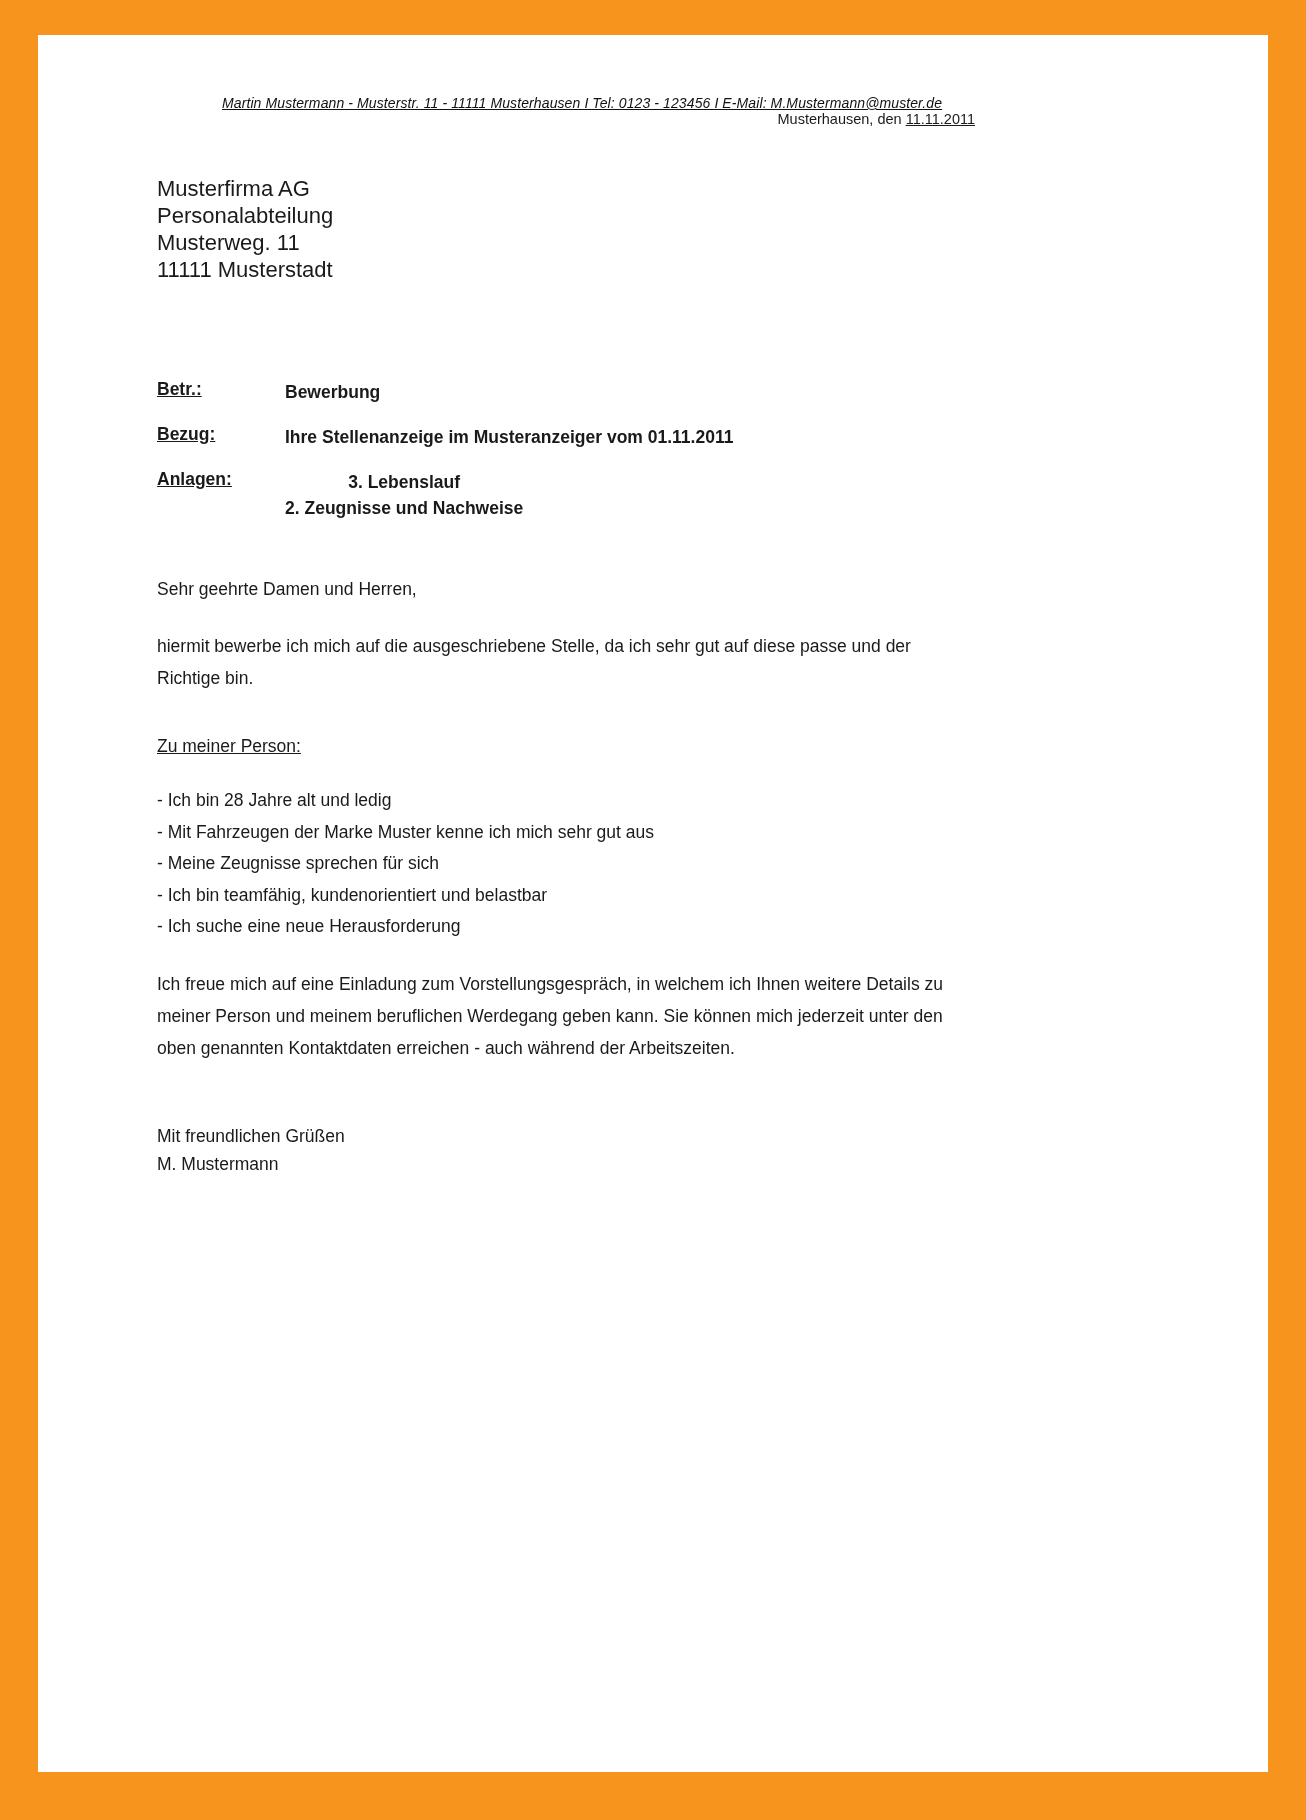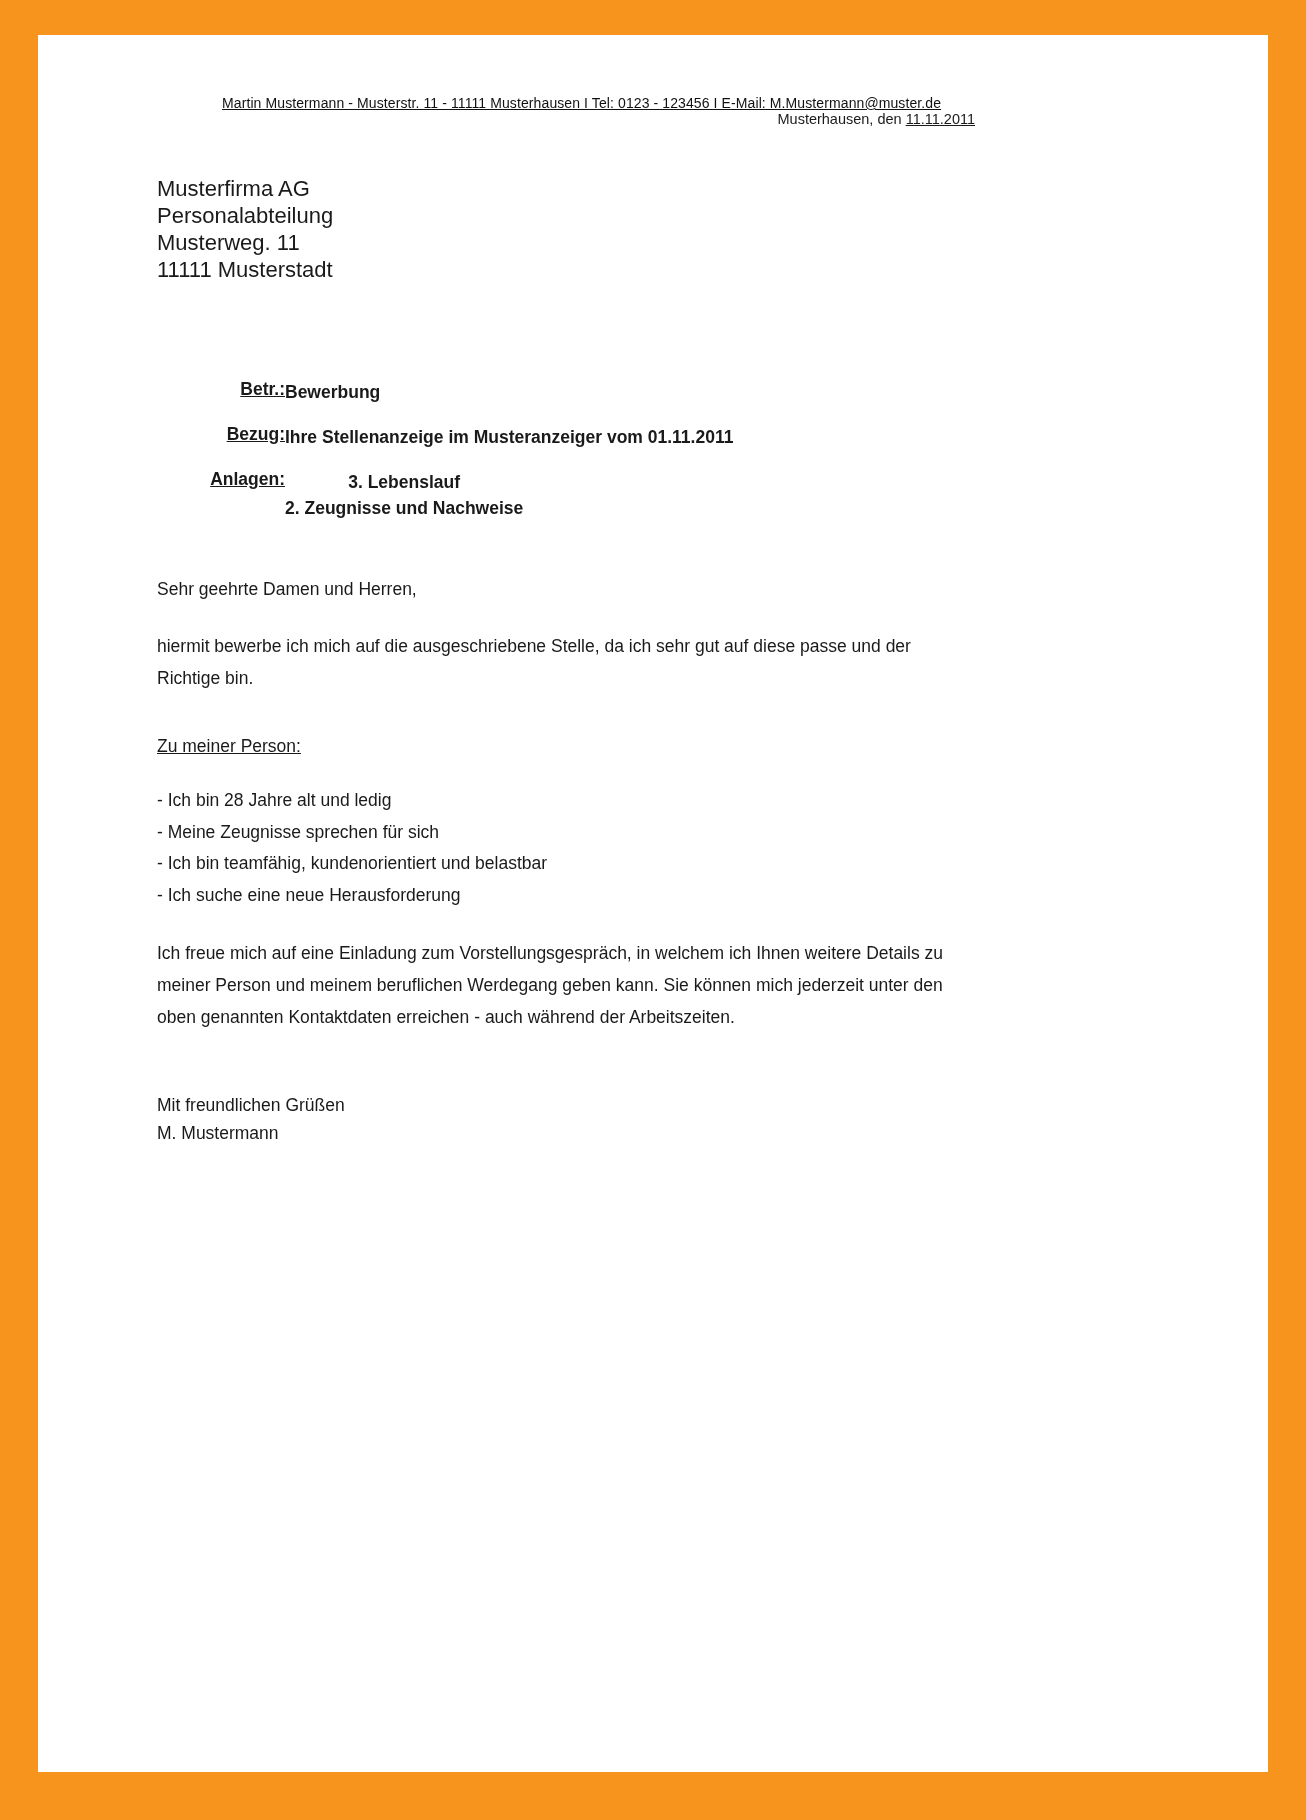--- a/index.html
+++ b/index.html
@@ -21,20 +21,21 @@
     background: #ffffff;
     overflow: hidden;
   }
   .header-line {
     margin: 60px 0 0 184px;
     width: fit-content;
     font-size: 14px;
     text-decoration: underline;
     color: #111;
     letter-spacing: 0.1px;
+    font-style: italic;
   }
   .content {
     padding: 0 293px 0 119px;
     font-size: 17.5px;
   }
   .date-line {
     text-align: right;
     font-size: 14.5px;
   }
   .date-line .date-value { text-decoration: underline; }
@@ -46,21 +47,20 @@
   .subject-block { margin-top: 96px; }
   .subject-row {
     display: flex;
     margin-bottom: 19px;
     font-weight: bold;
   }
   .subject-label {
     width: 128px;
     flex: 0 0 128px;
     text-decoration: underline;
-    text-align: right;
   }
   .subject-values { line-height: 26px; text-align: center; }
   .salutation { margin-top: 58px; }
   .paragraph {
     margin-top: 30px;
     line-height: 32px;
   }
   .person-heading {
     margin-top: 42px;
     text-decoration: underline;
@@ -123,20 +123,21 @@
       </div>
 
       <div class="salutation">Sehr geehrte Damen und Herren,</div>
 
       <div class="paragraph">hiermit bewerbe ich mich auf die ausgeschriebene Stelle, da ich sehr gut auf diese passe und der Richtige bin.</div>
 
       <div class="person-heading">Zu meiner Person:</div>
 
       <div class="bullets">
         <div class="bullet-line">- Ich bin 28 Jahre alt und ledig</div>
+        <div class="bullet-line">- Mit Fahrzeugen der Marke Muster kenne ich mich sehr gut aus</div>
         <div class="bullet-line">- Meine Zeugnisse sprechen für sich</div>
         <div class="bullet-line">- Ich bin teamfähig, kundenorientiert und belastbar</div>
         <div class="bullet-line">- Ich suche eine neue Herausforderung</div>
       </div>
 
       <div class="closing-paragraph">Ich freue mich auf eine Einladung zum Vorstellungsgespräch, in welchem ich Ihnen weitere Details zu meiner Person und meinem beruflichen Werdegang geben kann. Sie können mich jederzeit unter den oben genannten Kontaktdaten erreichen - auch während der Arbeitszeiten.</div>
 
       <div class="signoff">
         <div>Mit freundlichen Grüßen</div>
         <div>M. Mustermann</div>

